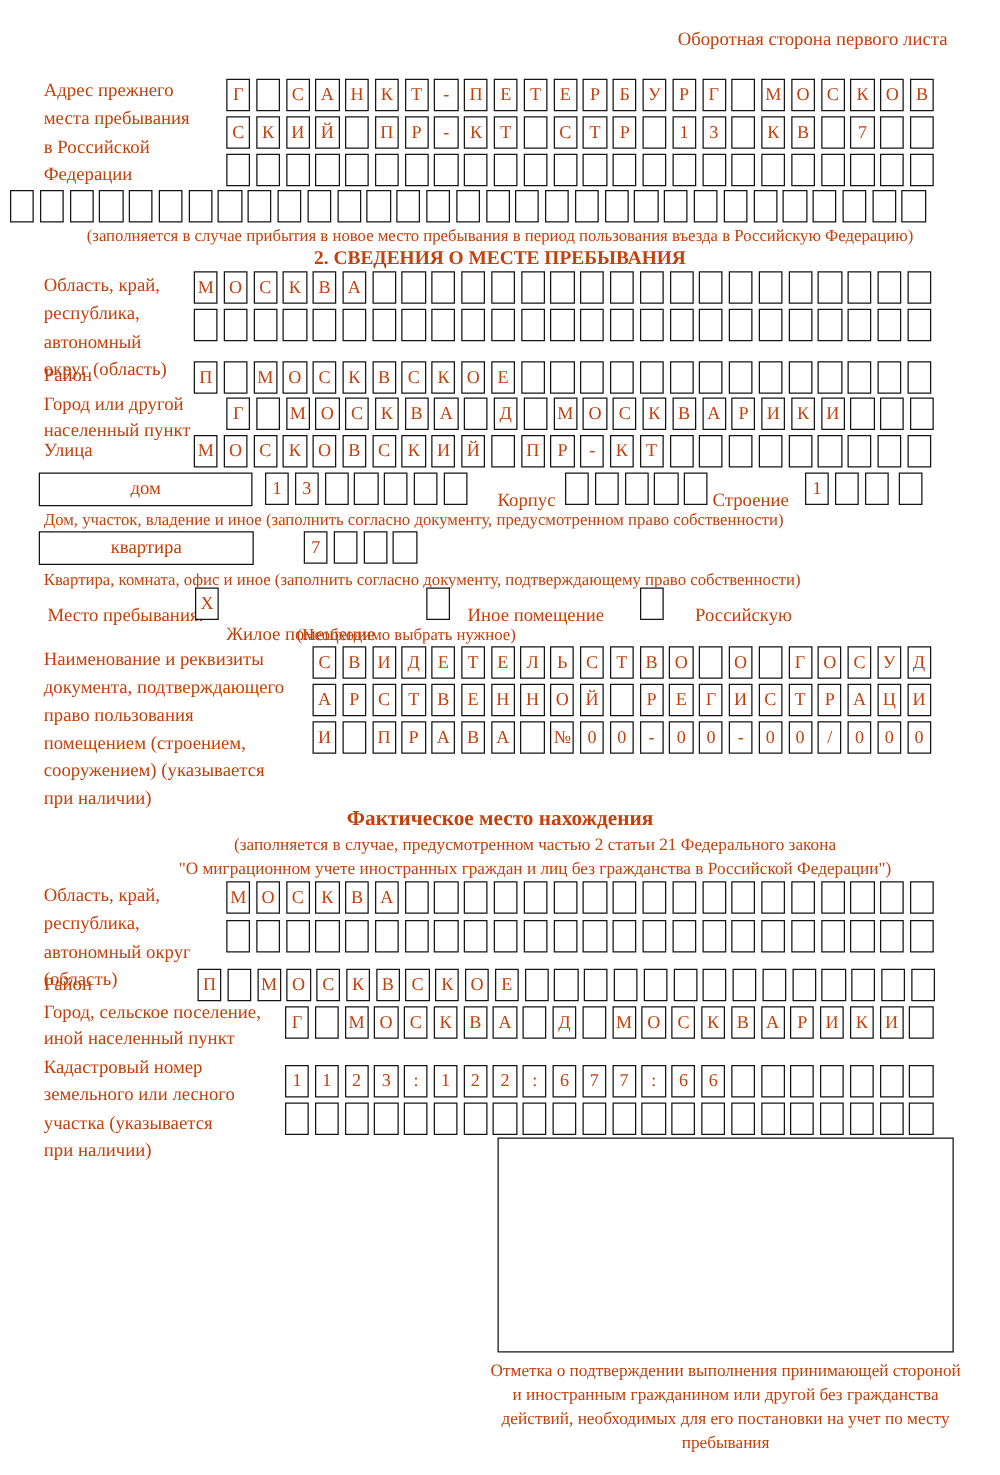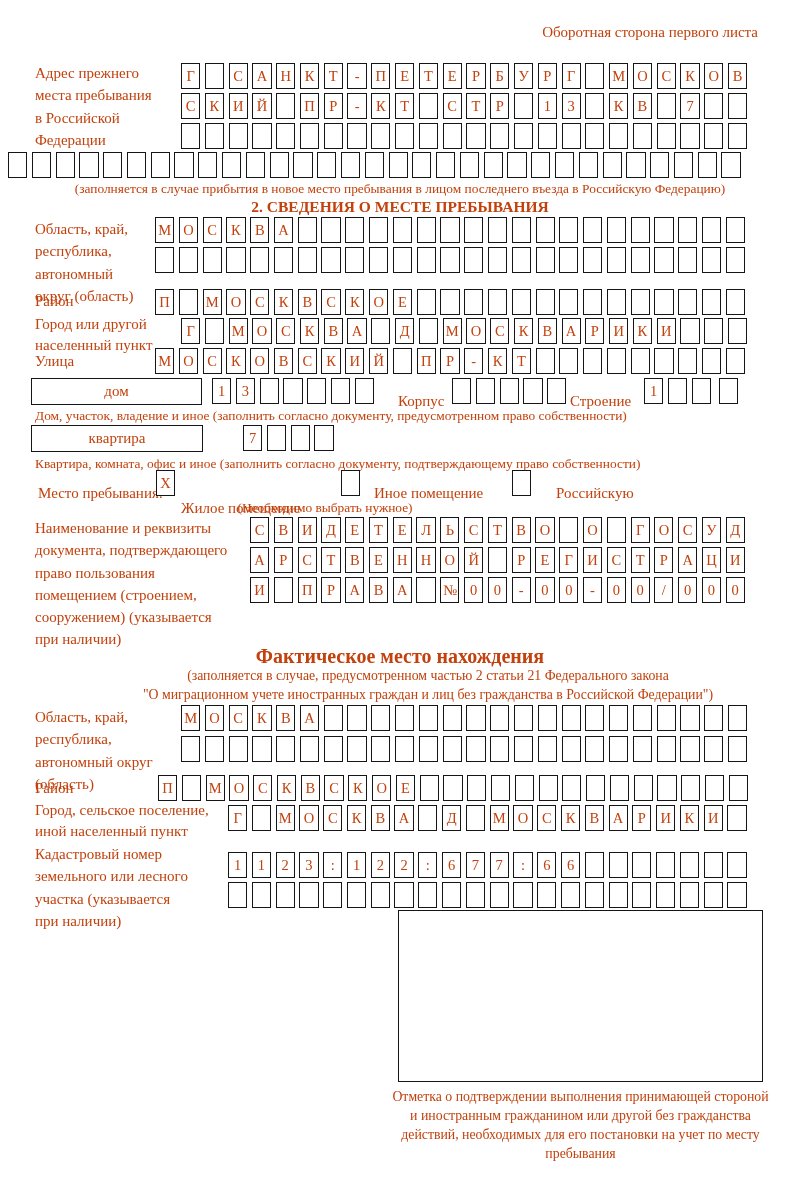--- a/index.html
+++ b/index.html
@@ -144,21 +144,21 @@
       <span class="cell"></span>
       <span class="cell"></span>
       <span class="cell"></span>
       <span class="cell"></span>
       <span class="cell"></span>
       <span class="cell"></span>
       <span class="cell"></span>
       <span class="cell"></span>
     </div>
 
-  <div class="abs note center" style="left:0; top:181px; width:800px;">(заполняется в случае прибытия в новое место пребывания в лицом последнего въезда в Российскую Федерацию)</div>
+  <div class="abs note center" style="left:0; top:181px; width:800px;">(заполняется в случае прибытия в новое место пребывания в период пользования въезда в Российскую Федерацию)</div>
 
   <div class="abs center bold" style="left:0; top:198px; width:800px; font-size:15.5px;">2. СВЕДЕНИЯ О МЕСТЕ ПРЕБЫВАНИЯ</div>
 
   <div class="abs lbl" style="left:35px; top:218px; width:140px;">Область, край,
 республика,
 автономный
 округ (область)</div>
   <div class="boxrow" style="left:155px; top:217px;">
       <span class="cell">М</span>
       <span class="cell">О</span>
@@ -420,21 +420,21 @@
       <span class="cell">0</span>
       <span class="cell">-</span>
       <span class="cell">0</span>
       <span class="cell">0</span>
       <span class="cell">/</span>
       <span class="cell">0</span>
       <span class="cell">0</span>
       <span class="cell">0</span>
     </div>
 
-  <div class="abs center bold" style="left:0; top:645px; width:800px; font-size:20px;">Фактическое место нахождения</div>
+  <div class="abs center bold" style="left:0; top:645px; width:800px; font-size:17px;">Фактическое место нахождения</div>
   <div class="abs center pre" style="left:0; top:666px; width:800px; font-size:13.8px; line-height:19px;">(заполняется в случае, предусмотренном частью 2 статьи 21 Федерального закона
 "О миграционном учете иностранных граждан и лиц без гражданства в Российской Федерации")</div>
 
   <div class="abs lbl" style="left:35px; top:706px; width:150px;">Область, край,
 республика,
 автономный округ
 (область)</div>
   <div class="boxrow" style="left:181px; top:705px;">
       <span class="cell">М</span>
       <span class="cell">О</span>

